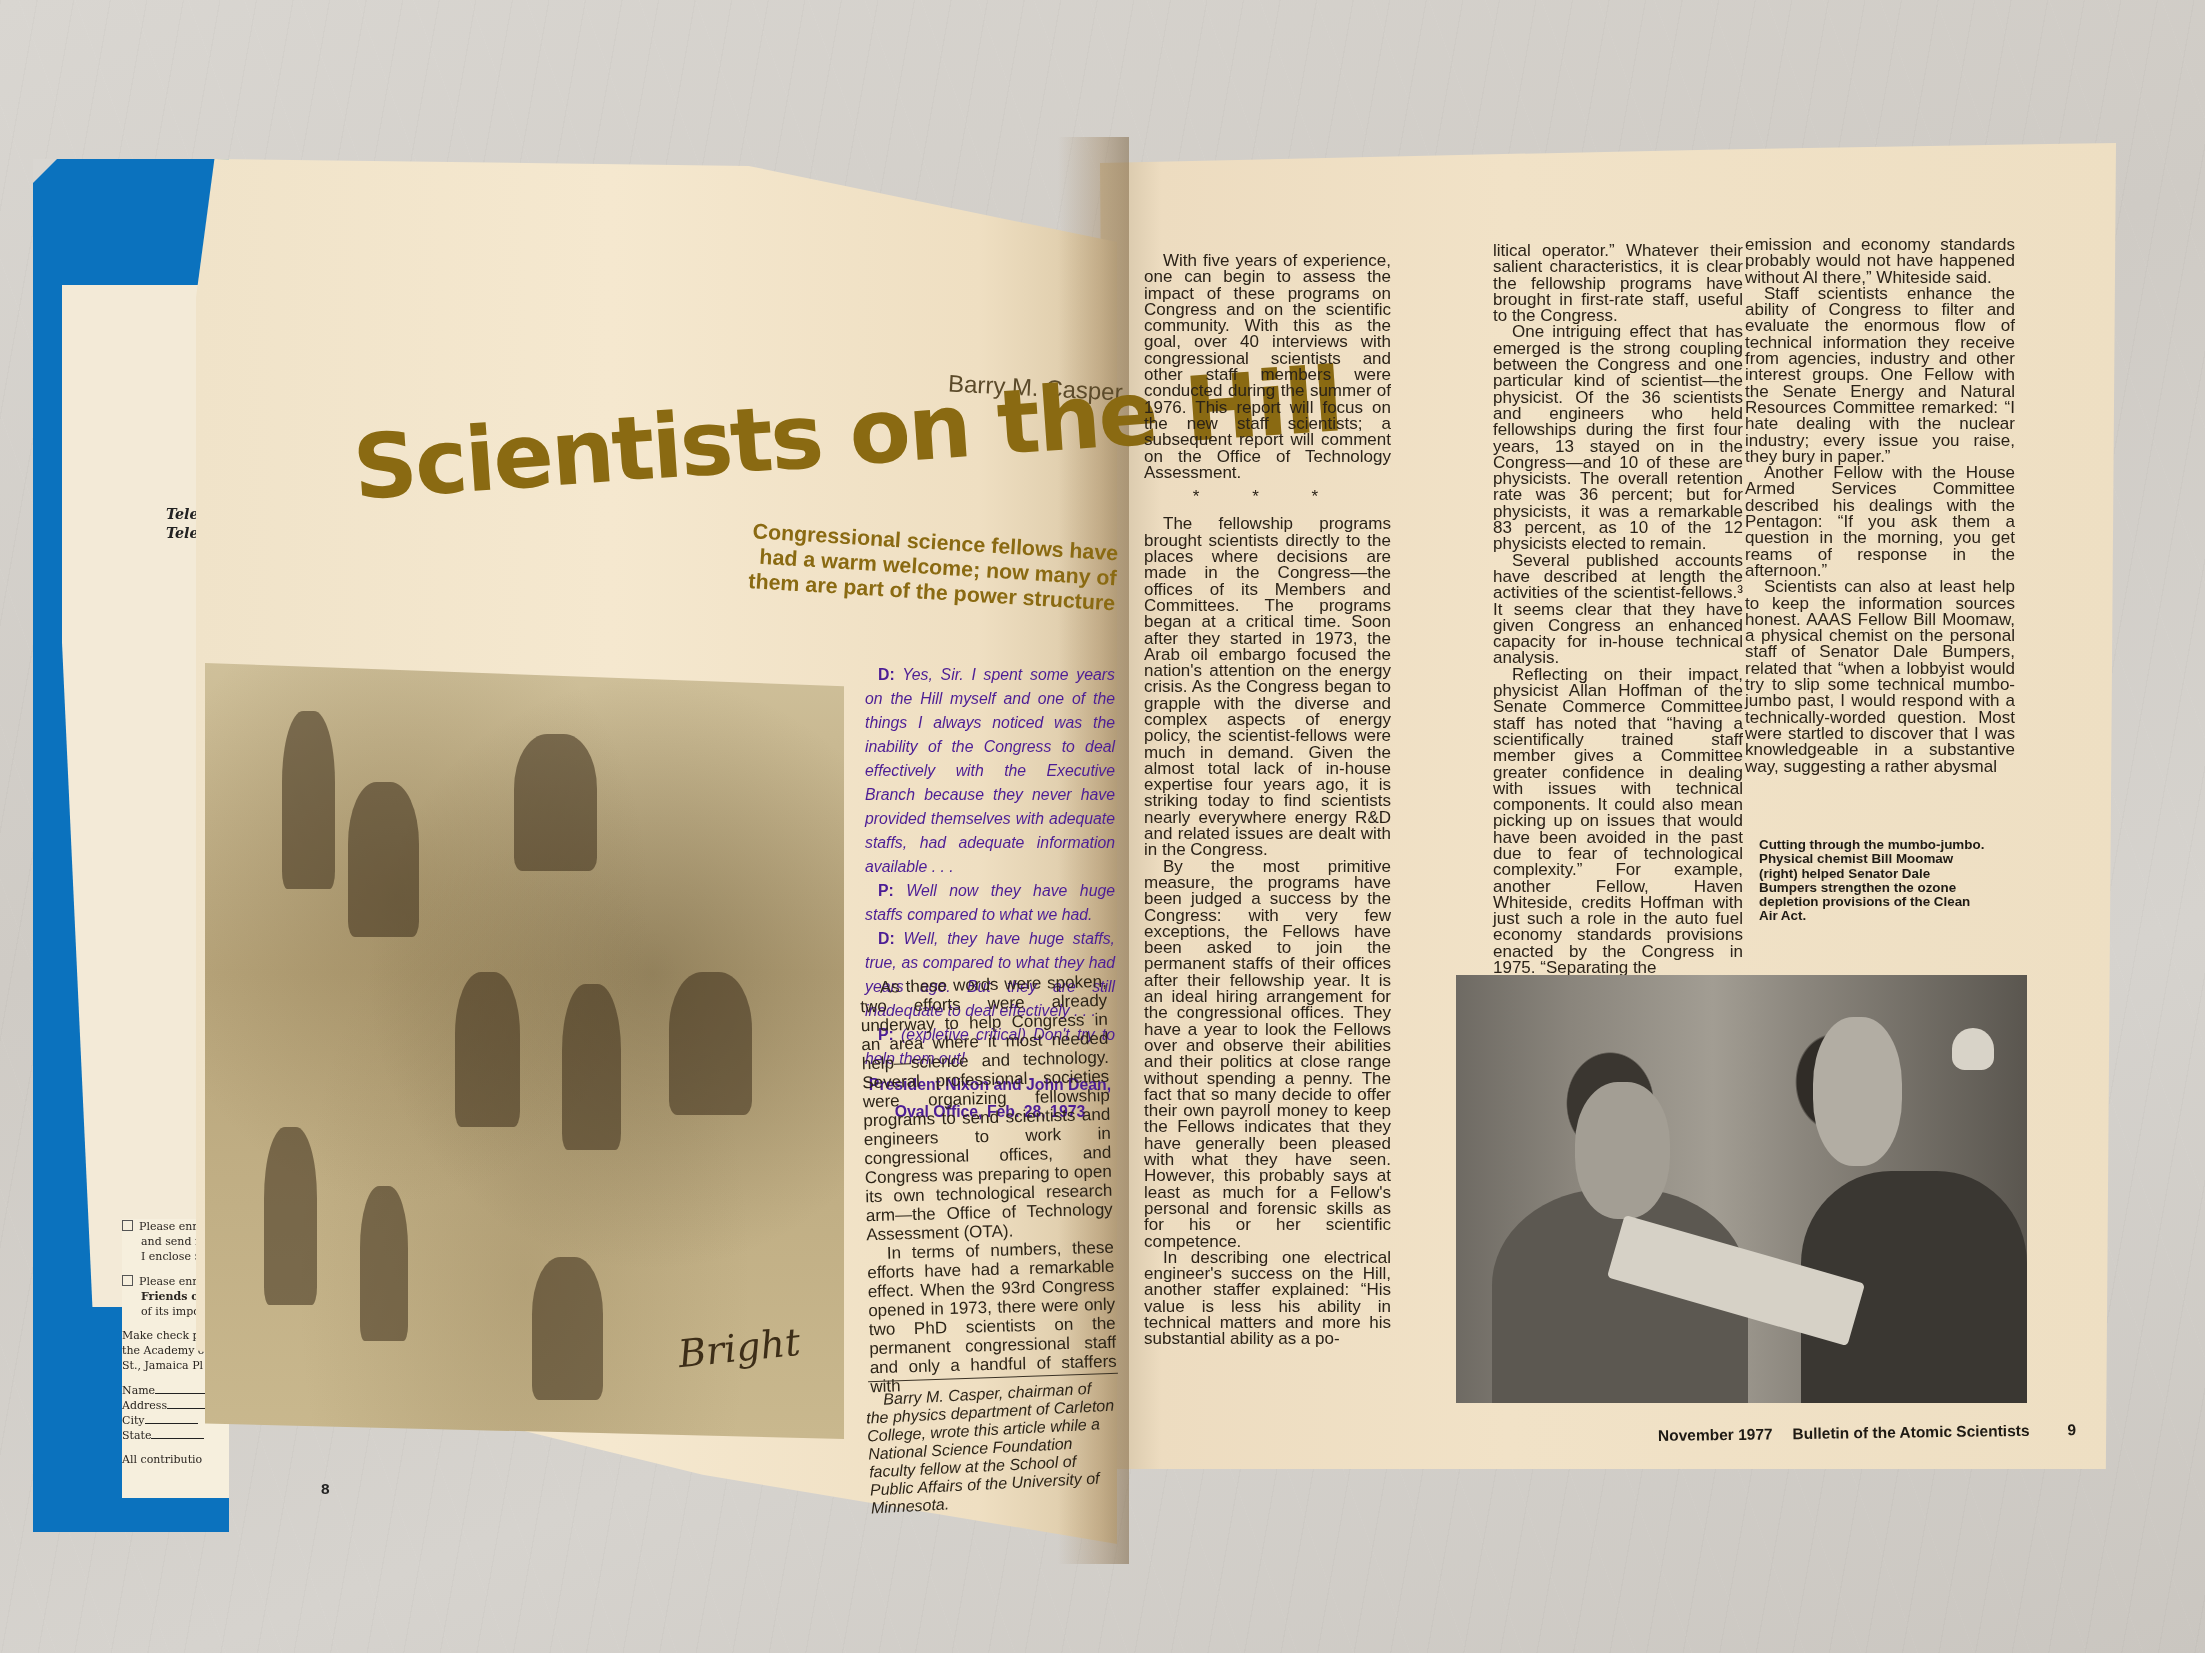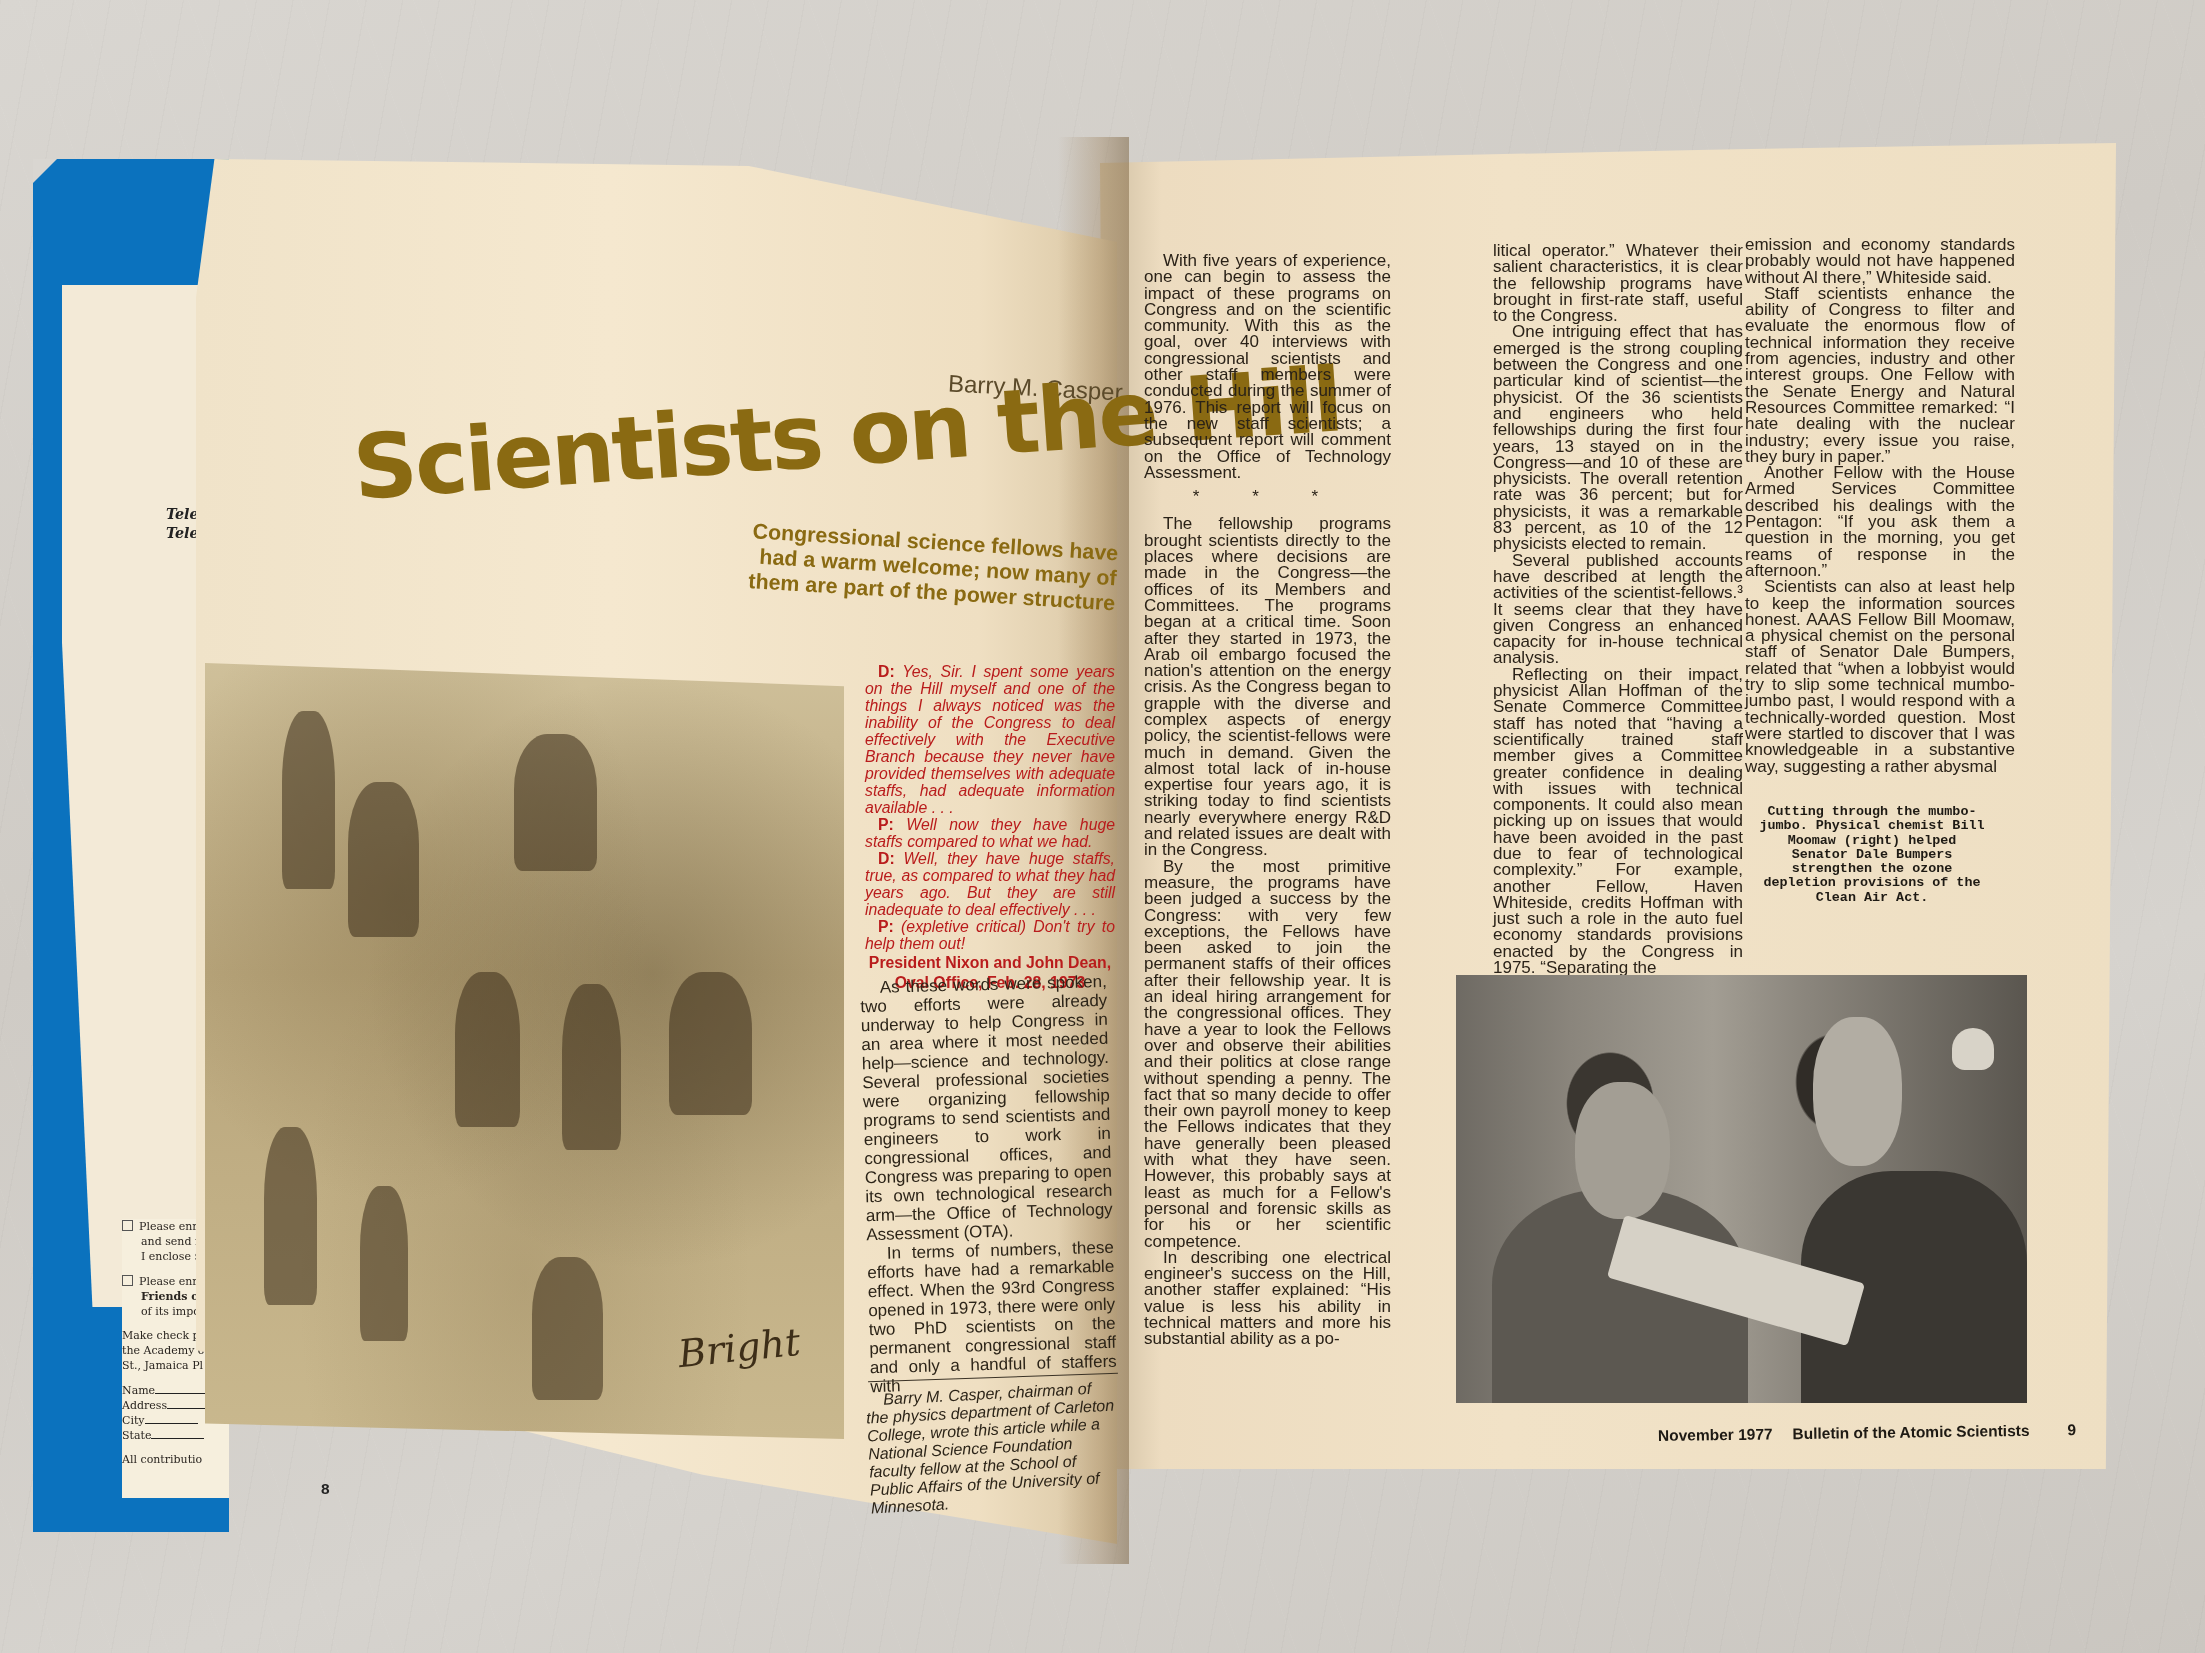--- a/index.html
+++ b/index.html
@@ -51,21 +51,21 @@
       radial-gradient(ellipse at 50% 80%, rgba(140,120,80,0.3), transparent 50%),
       linear-gradient(180deg,#cfc09a 0%,#b9a67c 40%,#c9b88e 100%);
     clip-path:polygon(0 0,100% 3%,100% 100%,0 98%);
     overflow:hidden;
   }
   .illus-fig { position:absolute; background:rgba(60,45,25,0.55); border-radius:40% 40% 10% 10%; }
   .signature { position:absolute; left:678px; top:1326px; font-family:"DejaVu Serif",serif; font-style:italic;
     font-size:38px; color:#3d2e18; transform:rotate(-6deg); }
 
   .quote { position:absolute; left:865px; top:663px; width:250px; font-family:"Liberation Sans",sans-serif;
-    font-style:italic; font-size:15.8px; line-height:17px; color:#b91c1c; text-align:justify; }
+    font-style:italic; font-size:15.8px; line-height:24px; color:#4c1d95; text-align:justify; }
   .quote p { margin:0; text-indent:13px; }
   .quote b { font-style:normal; }
   .quote .attrib { text-align:center; font-style:normal; font-weight:bold; text-indent:0; margin-top:2.4px; }
 
   .left-body { position:absolute; left:865px; top:975px; width:247px; font-family:"Liberation Sans",sans-serif;
     font-size:17px; line-height:19px; color:#2c2418; text-align:justify; transform:rotate(-1.5deg); }
   .left-body p { margin:0; text-indent:20px; }
   .rule { position:absolute; left:868px; top:1377px; width:250px; border-top:1.2px solid #3a3226; transform:rotate(-2deg); }
   .bio { position:absolute; left:868px; top:1385px; width:250px; font-family:"Liberation Sans",sans-serif; font-style:italic;
     font-size:16px; line-height:18px; color:#2c2418; transform:rotate(-3deg); }
@@ -79,22 +79,22 @@
 
   .col { position:absolute; font-family:"Liberation Sans",sans-serif; font-size:17px; line-height:16.3px;
     color:#2a2218; text-align:justify; }
   .col p { margin:0; text-indent:19px; }
   .col p.noindent { text-indent:0; }
   .col .stars { text-align:center; text-indent:0; margin:8.3px 0 10.7px 0; letter-spacing:24px; }
   .col1 { left:1144px; top:253px; width:247px; }
   .col2 { left:1493px; top:243px; width:250px; }
   .col3 { left:1745px; top:237px; width:270px; }
 
-  .caption { position:absolute; left:1759px; top:805px; width:226px; font-family:Liberation Mono, monospace;
-    font-weight:bold; font-size:13.4px; line-height:14.3px; color:#1e1a14;text-align:center; }
+  .caption { position:absolute; left:1759px; top:838px; width:226px; font-family:Liberation Sans, sans-serif;
+    font-weight:bold; font-size:13.4px; line-height:14.3px; color:#1e1a14; }
 
   .photo { position:absolute; left:1456px; top:975px; width:571px; height:428px;
     background:
       radial-gradient(ellipse 71px 83px at 27% 30%, #3a3630 0 60%, transparent 62%),
       radial-gradient(ellipse 65px 83px at 66% 25%, #302c27 0 55%, transparent 58%),
       linear-gradient(90deg,#6e6a63 0%,#8a857c 20%,#a29d93 45%,#8c877e 60%,#5a564f 100%);
     overflow:hidden; }
   .photo .suit-l { position:absolute; left:36px; top:214px; width:256px; height:214px; background:#5c5851;
     border-radius:45% 45% 0 0; }
   .photo .suit-r { position:absolute; left:345px; top:196px; width:226px; height:232px; background:#3a3732;

